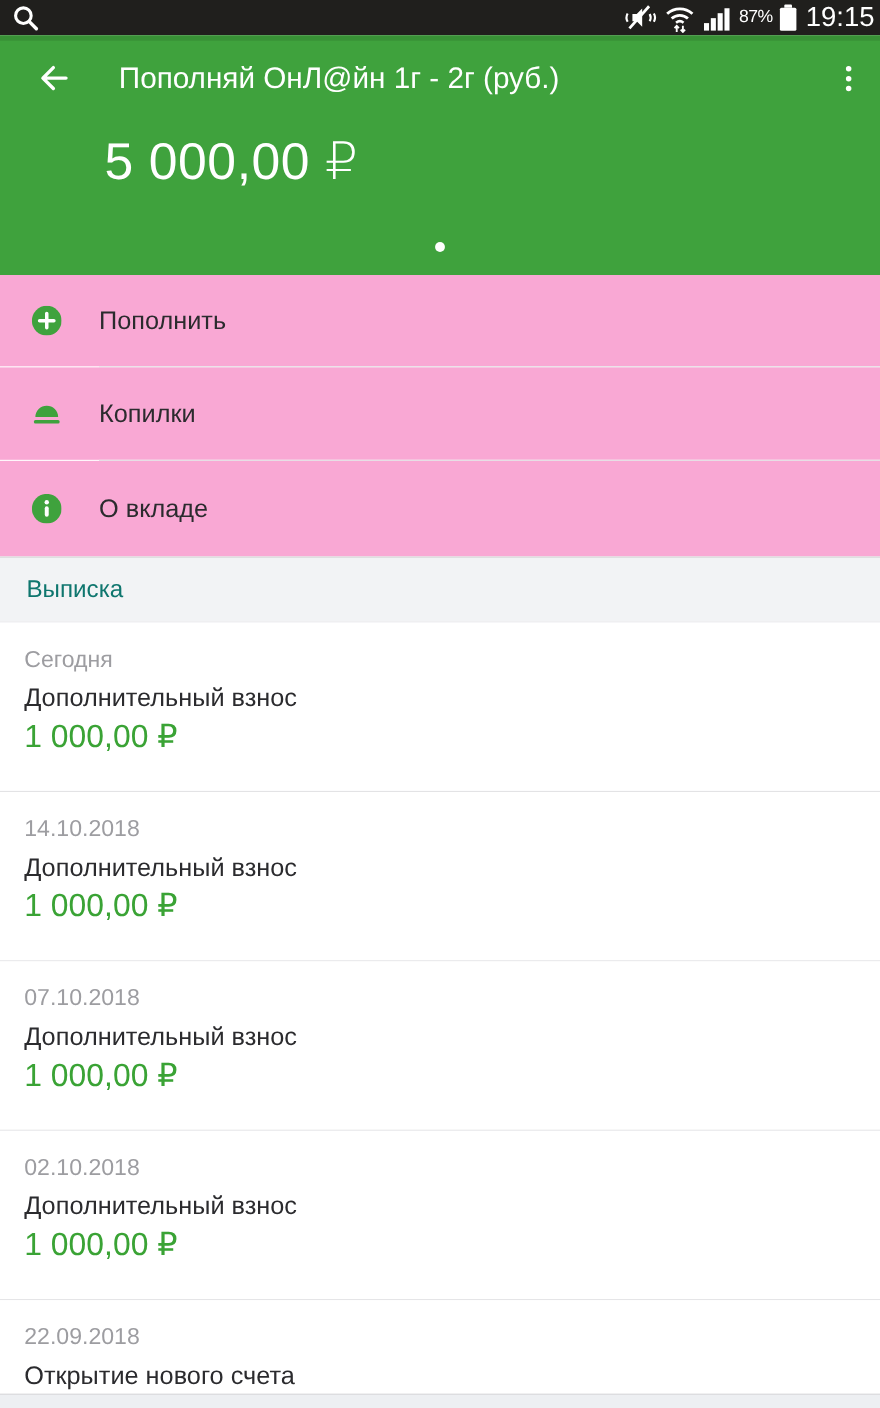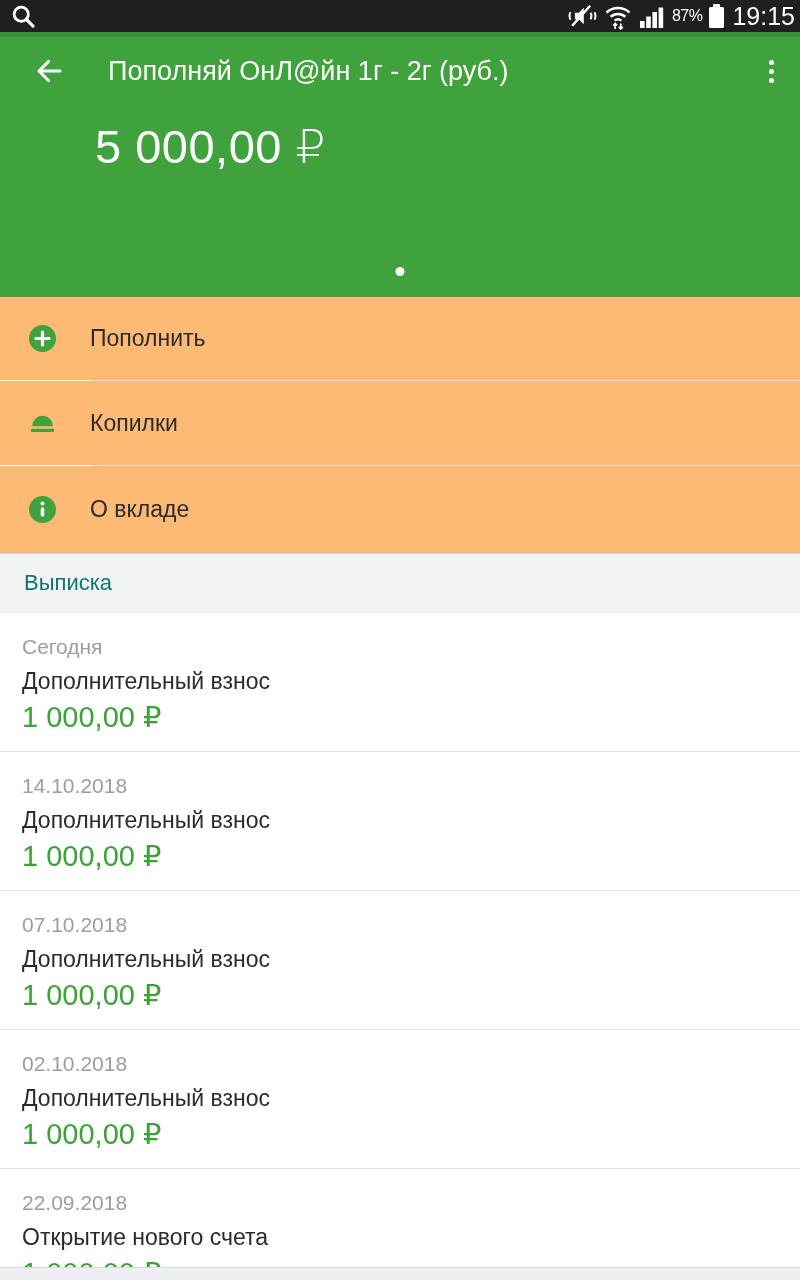--- a/index.html
+++ b/index.html
@@ -24,46 +24,46 @@
     display:flex;align-items:center;justify-content:space-between;
     padding:0 5px 0 10px;color:#fff;
   }
   .sb-right{display:flex;align-items:center;gap:7px;}
   .sb-percent{font-size:16px;letter-spacing:-0.5px;}
   .sb-time{font-size:25px;margin-left:1px;}
   .battery{width:15px;height:21px;background:#fff;border-radius:1.5px;position:relative;margin-top:2px;}
   .battery::before{content:"";position:absolute;top:-3px;left:4px;width:7px;height:3px;background:#fff;border-radius:1px 1px 0 0;}
   .sb-icon{display:flex;align-items:center;}
   
-  .appbar{height:265px;background:var(--brand-green);position:relative;color:#fff;}
+  .appbar{height:218px;background:var(--brand-green);position:relative;color:#fff;}
   .appbar::before{content:"";position:absolute;top:0;left:0;right:0;height:5px;background:rgba(0,0,0,.10);}
   .appbar-row{display:flex;align-items:center;height:78px;padding:0 16px 0 31px;}
   .back-btn{display:flex;align-items:center;justify-content:center;width:36px;height:36px;cursor:pointer;}
   .appbar-title{font-size:27px;margin-left:41px;white-space:nowrap;}
   .menu-btn{margin-left:auto;display:flex;flex-direction:column;align-items:center;gap:4px;padding:8px 10px;cursor:pointer;}
   .menu-btn i{width:5px;height:5px;border-radius:50%;background:#fff;}
   .rate{margin:16px 0 0 96px;font-size:20px;font-weight:500;letter-spacing:.2px;}
   .balance{margin:9px 0 0 95px;font-size:47px;font-weight:300;letter-spacing:.5px;}
   .page-dot{position:absolute;bottom:21px;left:50%;transform:translateX(-50%);width:9px;height:9px;border-radius:50%;background:#fff;}
   
-  .action-row{display:flex;align-items:center;height:83px;padding-left:29px;background:#fdba74;cursor:pointer;}
+  .action-row{display:flex;align-items:center;height:83px;padding-left:29px;background:#f9a8d4;cursor:pointer;}
   .action-row.r2{height:84px;}
   .action-row.r3{height:87px;}
   .action-icon{width:27px;height:27px;display:flex;align-items:center;justify-content:center;color:var(--brand-green);}
   .action-label{margin-left:34px;font-size:23px;color:var(--text-dark);}
   .inset-divider{height:1px;background:var(--divider);margin-left:90px;}
   
   .section-header{
     height:60px;background:var(--band-bg);
     border-top:1px solid #d6d6d8;border-bottom:1px solid #ececee;
     display:flex;align-items:center;padding-left:24px;
   }
   .section-title{font-size:22px;color:#0f766e;}
   
-  .txn{padding:23px 24px 19px 22px;border-bottom:1px solid var(--divider);background:#fff;cursor:pointer;}
+  .txn{padding:23px 24px 34px 22px;border-bottom:1px solid var(--divider);background:#fff;cursor:pointer;}
   .txn:last-child{border-bottom:none;}
   .txn-date{font-size:21px;line-height:22px;color:var(--text-gray);}
   .txn-desc{font-size:23px;line-height:24px;color:var(--text-dark);margin-top:11px;}
   .txn-amount{font-size:29px;line-height:30px;color:var(--amount-green);margin-top:9px;}
   
   .bottom-strip{
     position:absolute;left:0;right:0;bottom:0;height:13px;
     background:#edeff2;border-top:1px solid #d9d9db;
   }
 </style>

